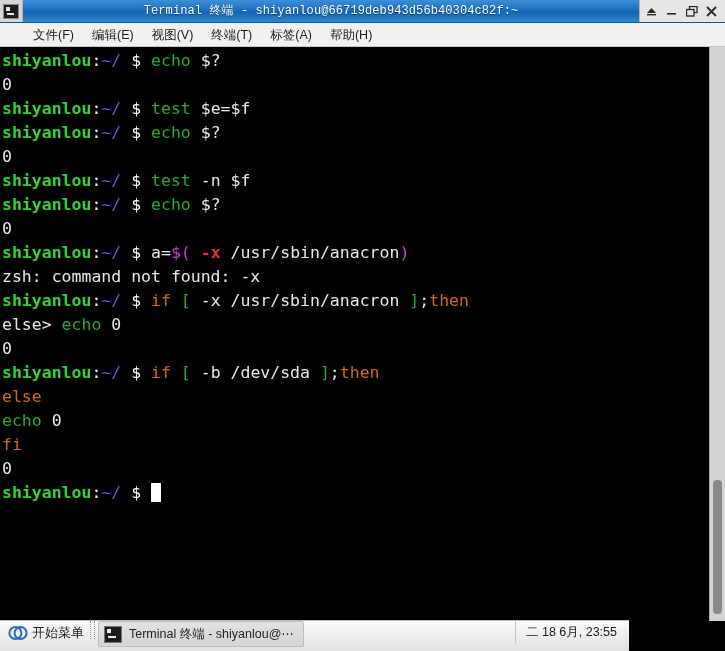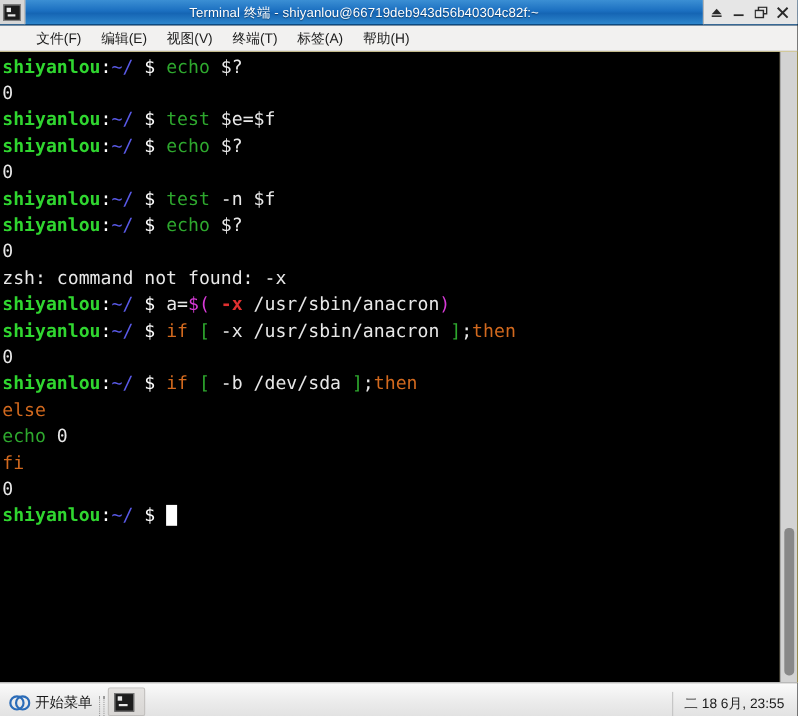--- a/index.html
+++ b/index.html
@@ -25,20 +25,21 @@
   }
 
   
   #titlebar {
     position: relative;
     height: 22px;
     background: linear-gradient(to bottom, #3b8fd4 0%, #1b6fc0 45%, #1565b4 55%, #2d86cc 100%);
     display: flex;
     align-items: flex-start;
     border-bottom: 1px solid #0e5596;
+    font-family: Liberation Mono, monospace;
   }
   .tb-appicon {
     width: 22px; height: 22px;
     flex: 0 0 22px;
     background: #d6d6d6;
     display: flex; align-items: center; justify-content: center;
     border-right: 1px solid #b5b5b5;
   }
   .termglyph {
     width: 14px; height: 13px;
@@ -108,21 +109,21 @@
     padding: 2px 9px;
     line-height: 16px;
     white-space: nowrap;
     cursor: default;
   }
 
   
   #terminal-wrap {
     position: relative;
     height: 574px;
-    background: #fde047;
+    background: #a3a3a3;
     overflow: hidden;
   }
   #terminal {
     position: absolute;
     left: 0; top: 0;
     right: 16px;
     bottom: 0;
     background: #000000;
     padding: 2px 0 0 2px;
     box-sizing: border-box;
@@ -172,26 +173,26 @@
     top: 433px;
     height: 134px;
     background: #888888;
     border-radius: 4px;
   }
 
   
   #taskbar {
     position: absolute;
     left: 0; top: 620px;
-    width: 725px;
+    width: 629px;
     height: 31px;
     background: linear-gradient(to bottom, #fbfbfb 0%, #ededed 50%, #e2e2e2 100%);
     border-top: 1px solid #b9b9b9;
     display: flex;
-    align-items: flex-end;
+    align-items: flex-start;
     box-sizing: border-box;
     padding: 0 4px;
   }
   #startmenu {
     display: flex;
     align-items: center;
     gap: 4px;
     padding: 2px 4px;
     cursor: default;
   }
@@ -313,28 +314,29 @@
       <div class="tline"><span class="c-host">shiyanlou</span><span class="c-colon">:</span><span class="c-path">~/</span><span class="c-dollar"> </span><span class="c-dollar">$</span><span class="c-white"> </span><span class="c-cmd">echo</span><span class="c-white"> $?</span></div>
 
       <div class="tline"><span class="c-white">0</span></div>
 
       <div class="tline"><span class="c-host">shiyanlou</span><span class="c-colon">:</span><span class="c-path">~/</span><span class="c-dollar"> </span><span class="c-dollar">$</span><span class="c-white"> </span><span class="c-cmd">test</span><span class="c-white"> -n $f</span></div>
 
       <div class="tline"><span class="c-host">shiyanlou</span><span class="c-colon">:</span><span class="c-path">~/</span><span class="c-dollar"> </span><span class="c-dollar">$</span><span class="c-white"> </span><span class="c-cmd">echo</span><span class="c-white"> $?</span></div>
 
       <div class="tline"><span class="c-white">0</span></div>
 
+      <div class="tline"><span class="c-host">shiyanlou</span><span class="c-colon">:</span><span class="c-path">~/</span><span class="c-dollar"> </span><span class="c-dollar">$</span><span class="c-white"> a=</span><span class="c-subst">$(</span><span class="c-white"> </span><span class="c-opt">-x</span><span class="c-white"> /usr/sbin/anacron</span><span class="c-subst">)</span></div>
+
       <div class="tline"><span class="c-white">zsh: command not found: -x</span></div>
 
-      <div class="tline"><span class="c-host">shiyanlou</span><span class="c-colon">:</span><span class="c-path">~/</span><span class="c-dollar"> </span><span class="c-dollar">$</span><span class="c-white"> a=</span><span class="c-subst">$(</span><span class="c-white"> </span><span class="c-opt">-x</span><span class="c-white"> /usr/sbin/anacron</span><span class="c-subst">)</span></div>
-
       <div class="tline"><span class="c-host">shiyanlou</span><span class="c-colon">:</span><span class="c-path">~/</span><span class="c-dollar"> </span><span class="c-dollar">$</span><span class="c-white"> </span><span class="c-kw">if</span><span class="c-white"> </span><span class="c-brk">[</span><span class="c-white"> -x /usr/sbin/anacron </span><span class="c-brk">]</span><span class="c-white">;</span><span class="c-kw">then</span></div>
 
 
 
+      <div class="tline"><span class="c-white">else&gt; </span><span class="c-cmd">echo</span><span class="c-white"> 0</span></div>
 
 
       <div class="tline"><span class="c-white">0</span></div>
 
       <div class="tline"><span class="c-host">shiyanlou</span><span class="c-colon">:</span><span class="c-path">~/</span><span class="c-dollar"> </span><span class="c-dollar">$</span><span class="c-white"> </span><span class="c-kw">if</span><span class="c-white"> </span><span class="c-brk">[</span><span class="c-white"> -b /dev/sda </span><span class="c-brk">]</span><span class="c-white">;</span><span class="c-kw">then</span></div>
 
 
       <div class="tline"><span class="c-kw">else</span></div>
 
       <div class="tline"><span class="c-cmd">echo</span><span class="c-white"> 0</span></div>
@@ -357,16 +359,17 @@
   <div id="startmenu">
     <svg id="start-logo" viewBox="0 0 20 20">
       <circle cx="7.4" cy="10" r="6" fill="none" stroke="#2b6cb8" stroke-width="2"></circle>
       <circle cx="12.6" cy="10" r="6" fill="none" stroke="#2b6cb8" stroke-width="2"></circle>
     </svg>
     <span id="start-label">开始菜单</span>
   </div>
   <div id="tb-separator"></div>
   <div id="task-button">
     <span class="task-icon"></span>
+    <span id="task-label">Terminal 终端 - shiyanlou@⋯</span>
   </div>
   <div id="tb-spacer"></div>
   <div id="clock">二 18 6月, 23:55</div>
 </div>
 
 </body></html>

